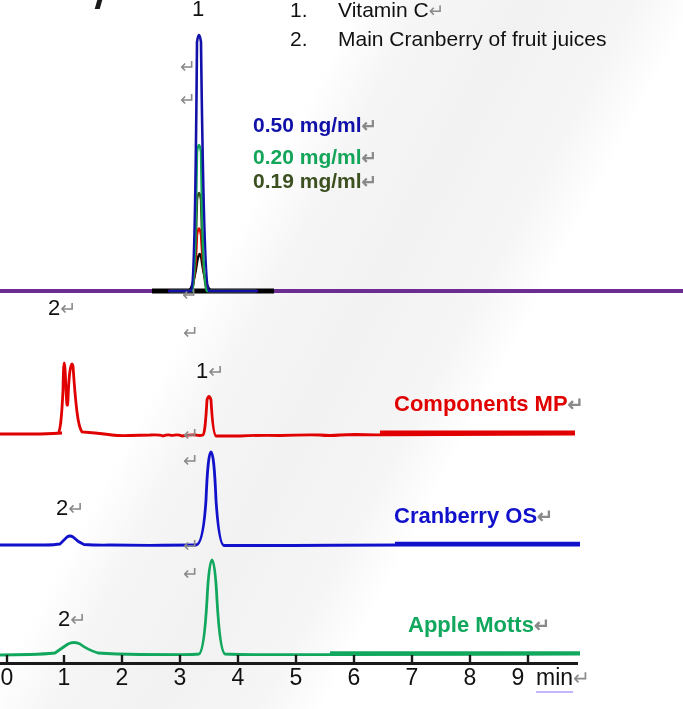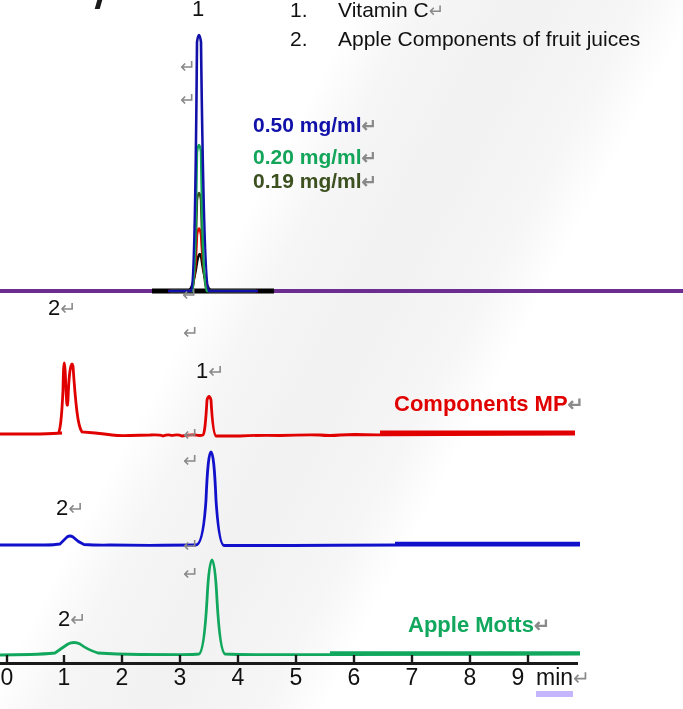--- a/index.html
+++ b/index.html
@@ -95,21 +95,21 @@
     text-align: center;
     white-space: nowrap;
   }
   .axis-unit {
     position: absolute;
     font-size: 23px;
     color: #111111;
     white-space: nowrap;
   }
   .axis-unit .u {
-    border-bottom: 6px solid #c4b5fd;
+    border-bottom: 2px solid #c4b5fd;
     padding-bottom: 1px;
   }
   svg { display: block; }
   .plot-svg {
     position: absolute;
     left: 0;
     top: 0;
   }
   .topnick {
     position: absolute;
@@ -128,21 +128,21 @@
 
   <div id="watermark"></div>
 
   <div class="topnick"></div>
 
   <div class="legend-list">
     <span class="row">
       <span class="num">1.</span><span>Vitamin C</span><span class="pilcrow">↵</span>
     </span>
     <span class="row">
-      <span class="num">2.</span><span>Apple Components of fruit juices</span>
+      <span class="num">2.</span><span>Main Cranberry of fruit juices</span>
     </span>
   </div>
 
   <svg class="plot-svg" width="683" height="709" viewBox="0 0 683 709">
 
     <line x1="0" y1="291" x2="683" y2="291" stroke="#6b2d8f" stroke-width="4"></line>
     <line x1="152" y1="291" x2="274" y2="291" stroke="#000000" stroke-width="5"></line>
 
     <path d="M152,291 L188,291 Q193,290 197,262 Q200,246 202,262 Q206,290 212,291 L274,291" fill="none" stroke="#000000" stroke-width="2.6"></path>
 
@@ -235,20 +235,23 @@
   <div class="retmark" style="left:183px; top:321px;">↵</div>
   <div class="retmark" style="left:183px; top:423px;">↵</div>
   <div class="retmark" style="left:183px; top:449px;">↵</div>
   <div class="retmark" style="left:183px; top:534px;">↵</div>
   <div class="retmark" style="left:183px; top:562px;">↵</div>
 
   <div class="sample-label" style="left:394px; top:391px; color:#e00000;">
     <span>Components MP</span><span class="pilcrow">↵</span>
   </div>
 
+  <div class="sample-label" style="left:394px; top:503px; color:#1111cc;">
+    <span>Cranberry OS</span><span class="pilcrow">↵</span>
+  </div>
 
   <div class="sample-label" style="left:408px; top:612px; color:#11a85e;">
     <span>Apple Motts</span><span class="pilcrow">↵</span>
   </div>
 
   <div class="axis-tick-label" style="left:-6px; top:664px; width:26px;">0</div>
   <div class="axis-tick-label" style="left:51px;  top:664px; width:26px;">1</div>
   <div class="axis-tick-label" style="left:109px; top:664px; width:26px;">2</div>
   <div class="axis-tick-label" style="left:167px; top:664px; width:26px;">3</div>
   <div class="axis-tick-label" style="left:225px; top:664px; width:26px;">4</div>

